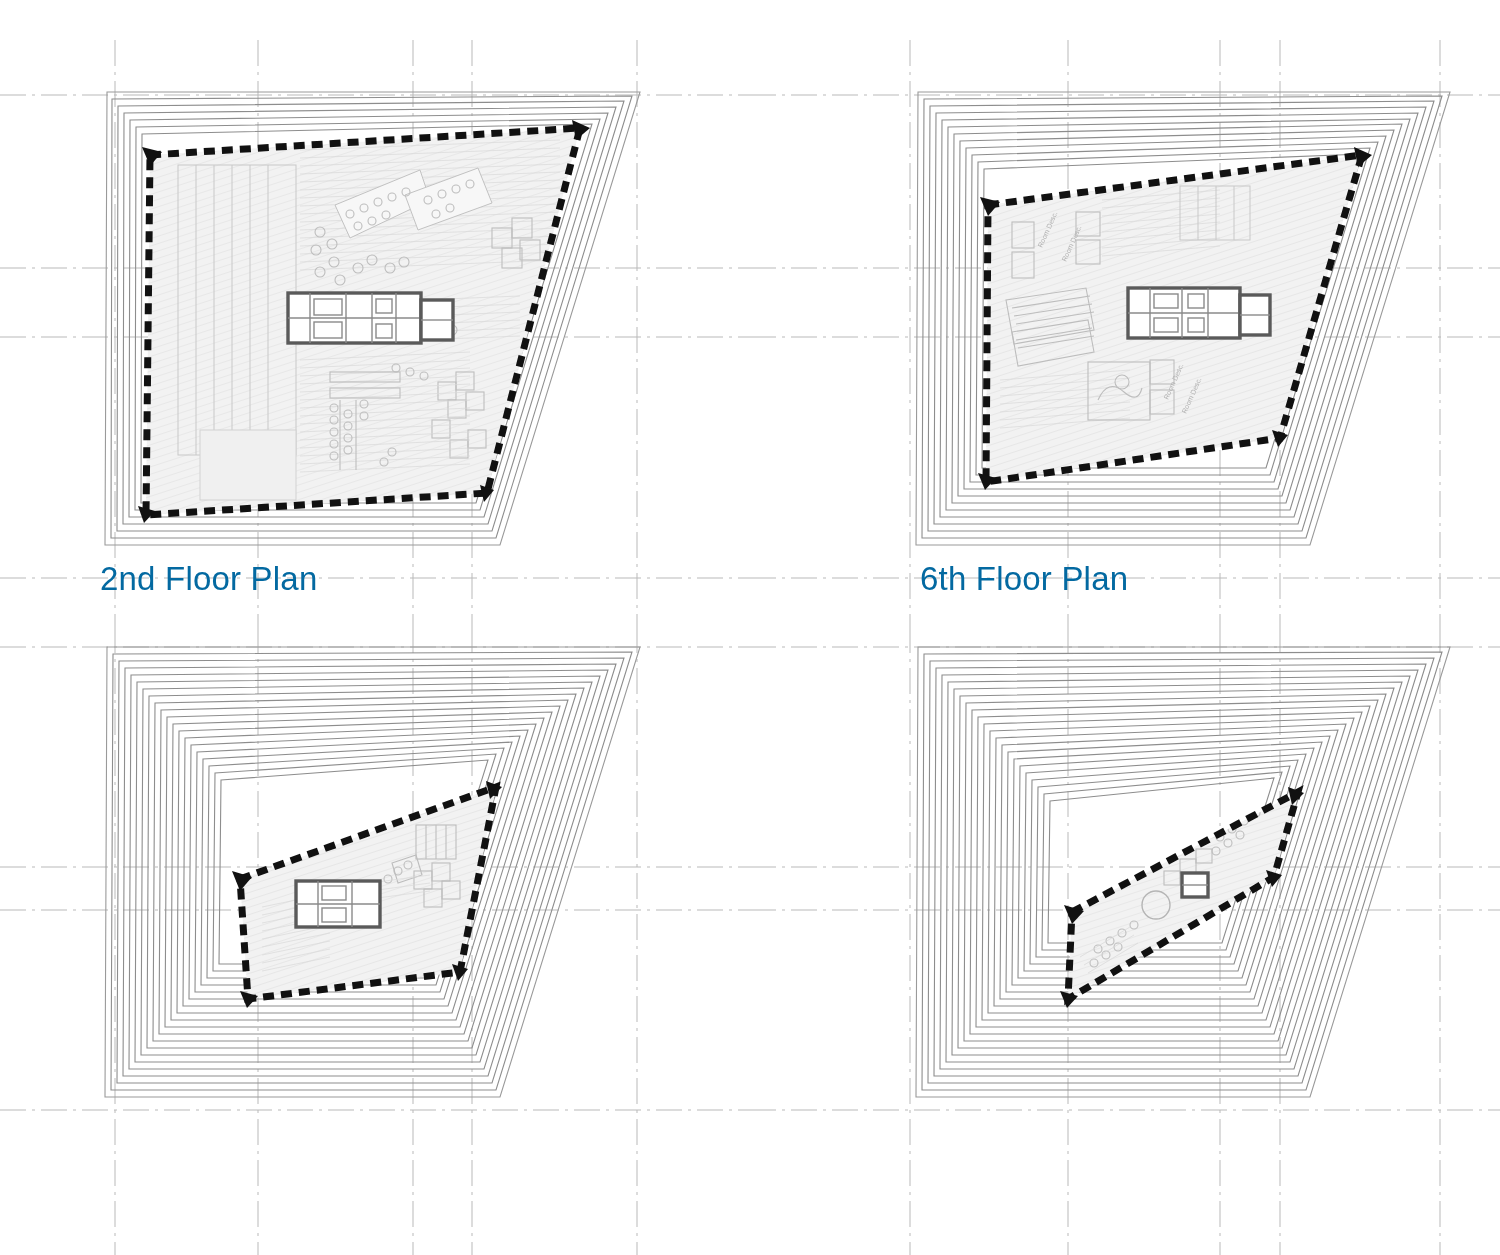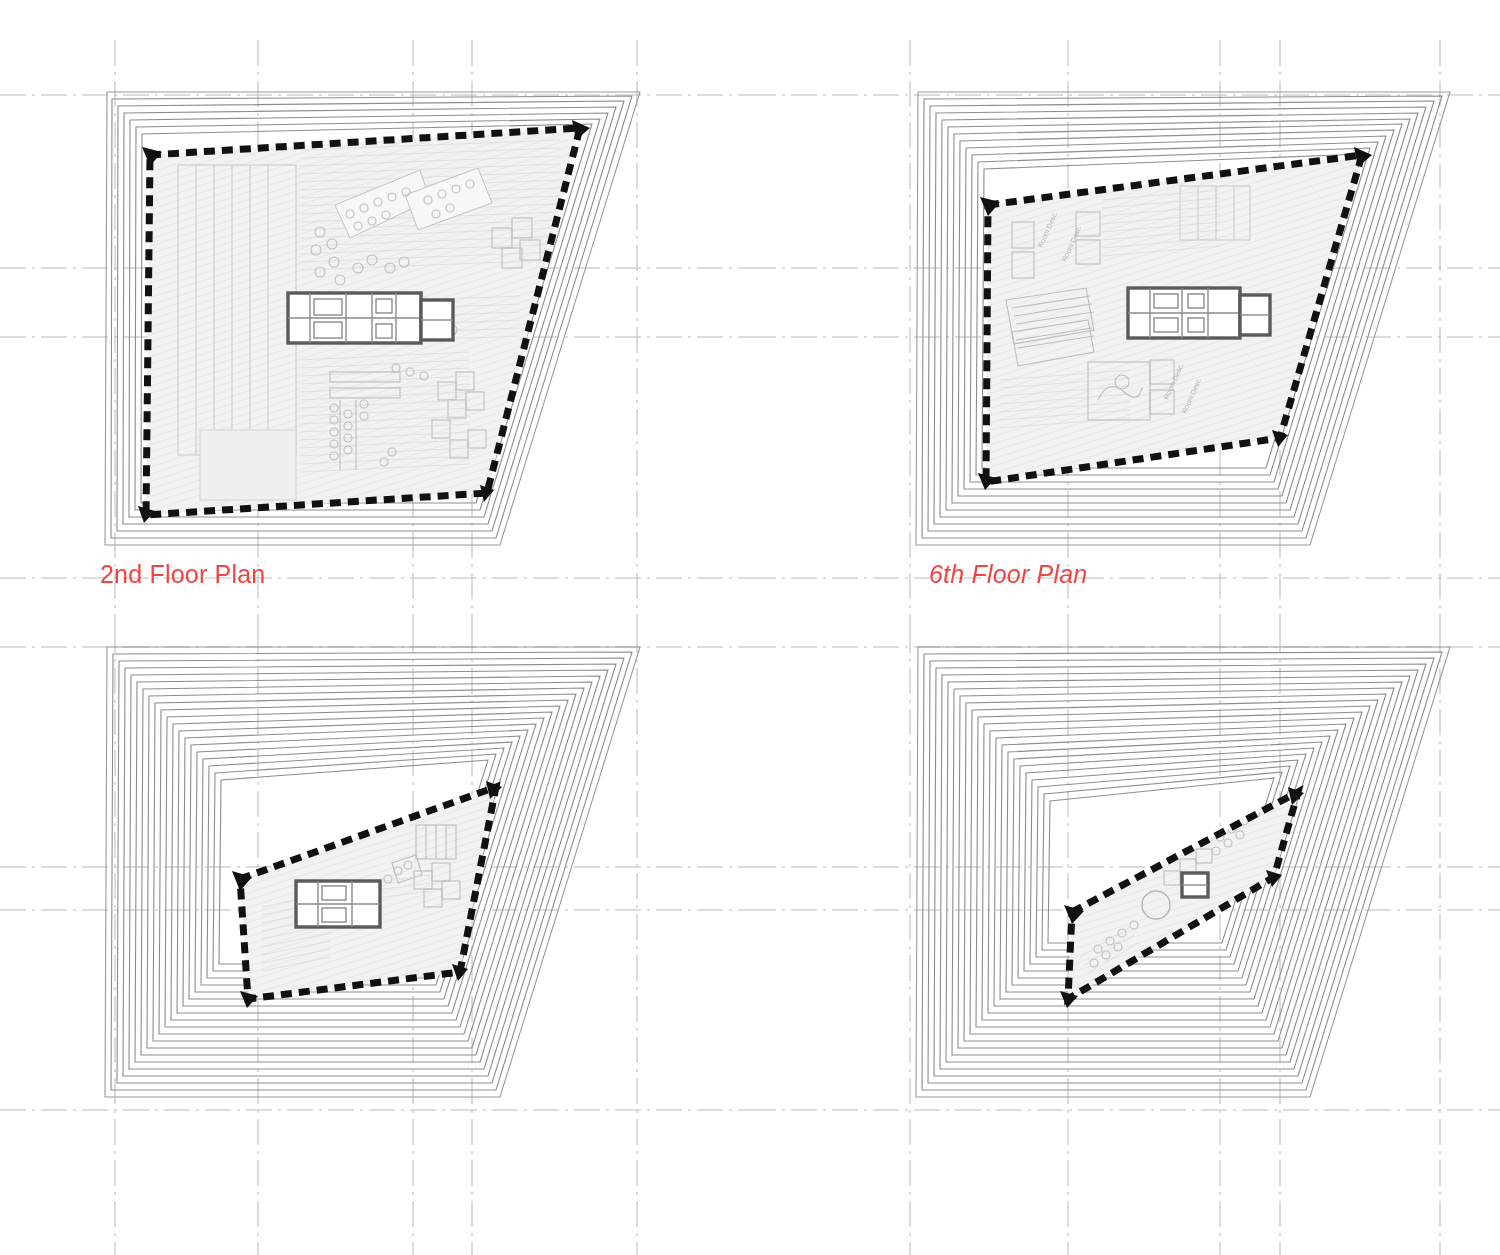--- a/index.html
+++ b/index.html
@@ -26,22 +26,22 @@
   .plan-svg-wrap {
     position: absolute;
     left: 0;
     top: 0;
     width: 100%;
     height: 100%;
   }
   .plan-label {
     position: absolute;
     font-family: "Liberation Sans", sans-serif;
-    font-size: 25px;
-    color: #ef4444;
+    font-size: 33px;
+    color: #0369a1;
     letter-spacing: 0.2px;
     white-space: nowrap;
   }
   svg { display: block; }
   .gridline {
     stroke: #b9b9b9;
     stroke-width: 1;
     fill: none;
   }
   .contour {
@@ -438,21 +438,21 @@
             <rect x="438" y="294" width="16" height="14"></rect>
             <rect x="438" y="318" width="16" height="14"></rect>
           </g>
           <rect class="core" x="490" y="295" width="30" height="40"></rect>
           <g class="core-inner">
             <line x1="490" y1="315" x2="520" y2="315"></line>
           </g>
         </g>
       </svg>
     </div>
-    <div class="plan-label" style="left:179px; top:560px;font-style:italic;">6th Floor Plan</div>
+    <div class="plan-label" style="left:170px; top:560px;">6th Floor Plan</div>
   </div>
 
   <div class="plan-cell" style="left:0px; top:627px; width:750px; height:628px;">
     <div class="plan-svg-wrap">
       <svg viewBox="0 0 750 628" width="750" height="628">
         <defs>
           <pattern id="hatchC" width="7" height="7" patternUnits="userSpaceOnUse" patternTransform="rotate(72)">
             <line x1="0" y1="0" x2="0" y2="7" stroke="#dcdcdc" stroke-width="1"></line>
           </pattern>
           <clipPath id="clipSlabC">

